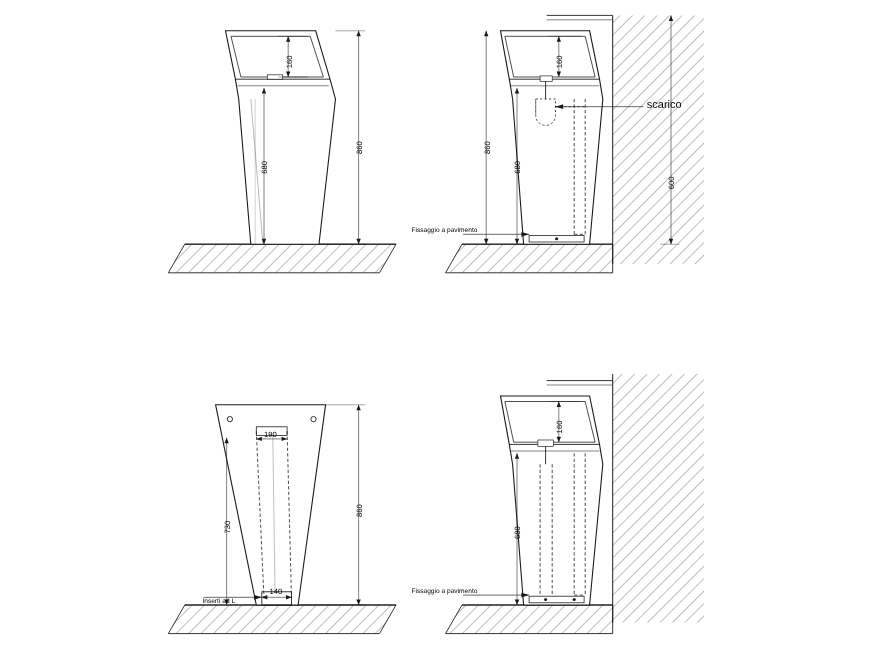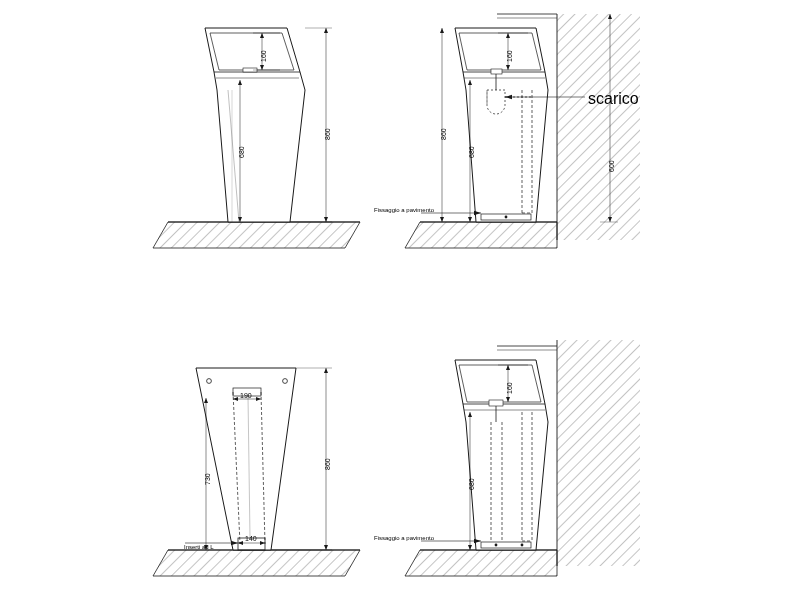--- a/index.html
+++ b/index.html
@@ -38,21 +38,21 @@
     font-size: 7px;
   }
   .dim-v {
     transform-origin: left top;
     transform: rotate(-90deg);
   }
   .note-label {
     font-size: 6px;
   }
   .callout-label {
-    font-size: 16px;
+    font-size: 10px;
   }
 </style>
 </head>
 <body>
 
 <div id="sheet">
 
   <svg class="drawing" viewBox="0 0 791 595">
     <defs>
       <pattern id="hatch" width="8" height="8" patternUnits="userSpaceOnUse" patternTransform="rotate(45)">

